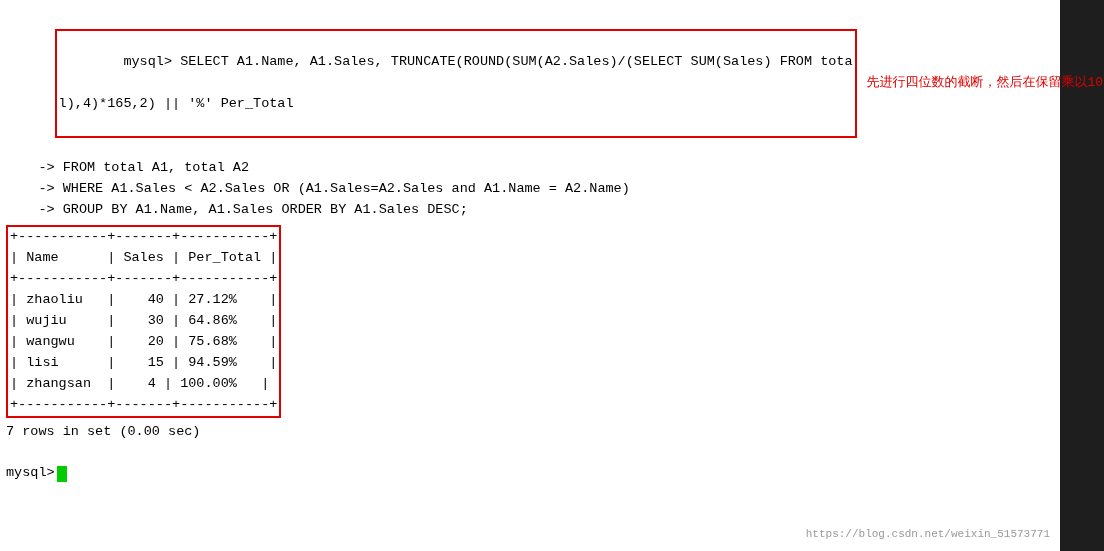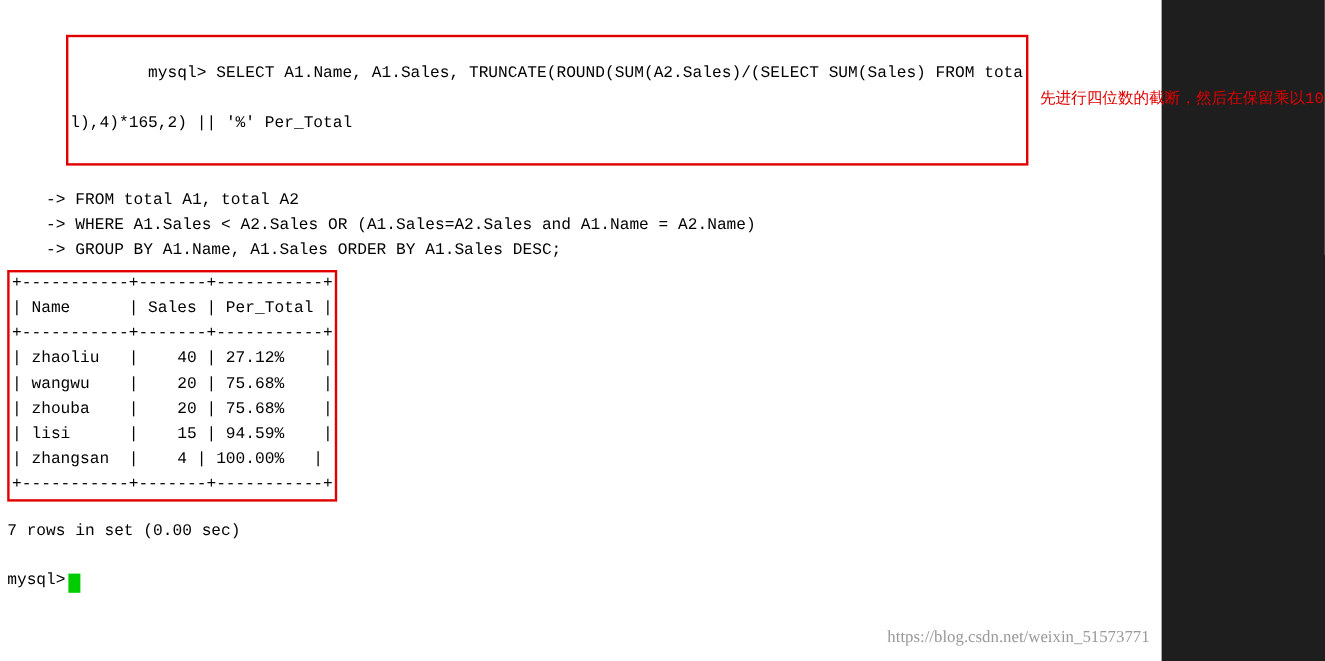--- a/index.html
+++ b/index.html
@@ -9,21 +9,21 @@
       font-family: 'Courier New', Courier, monospace;
       font-size: 14px;
       color: #d4d4d4;
       width: 1104px;
       min-height: 551px;
       overflow: hidden;
     }
 
     .terminal {
       background-color: #ffffff;
-      width: 968px;
+      width: 1060px;
       min-height: 551px;
       padding: 8px 6px;
       color: #000000;
       font-family: 'Courier New', Courier, monospace;
       font-size: 13.5px;
       line-height: 1.55;
       position: relative;
     }
 
     .line {
@@ -40,22 +40,22 @@
       display: block;
       white-space: pre;
       color: #000000;
     }
 
     .footer-url {
       position: absolute;
       bottom: 8px;
       right: 10px;
       color: #999999;
-      font-size: 14px;
-      font-family: Liberation Serif, serif;
+      font-size: 11px;
+      font-family: Liberation Mono, monospace;
     }
 
     .cursor {
       display: inline-block;
       width: 10px;
       height: 16px;
       background-color: #00cc00;
       vertical-align: middle;
       margin-left: 2px;
     }
@@ -100,29 +100,29 @@
   <div class="line">
     <span>    -&gt; GROUP BY A1.Name, A1.Sales ORDER BY A1.Sales DESC;</span>
   </div>
 
   
   <div style="margin-top: 4px; display:inline-block; border: 2px solid #e00000; padding: 0 2px;">
     <span class="table-line">+-----------+-------+-----------+</span>
     <span class="table-line">| Name      | Sales | Per_Total |</span>
     <span class="table-line">+-----------+-------+-----------+</span>
     <span class="table-line">| zhaoliu   |    40 | 27.12%    |</span>
+    <span class="table-line">| wujiu     |    30 | 64.86%    |</span>
     <span class="table-line">| wangwu    |    20 | 75.68%    |</span>
-    <span class="table-line">| zhouba    |    20 | 75.68%    |</span>
     <span class="table-line">| lisi      |    15 | 94.59%    |</span>
     <span class="table-line">| zhangsan  |    4 | 100.00%   |</span>
     <span class="table-line">+-----------+-------+-----------+</span>
   </div>
 
   
-  <div class="line" style="margin-top:16px;">
+  <div class="line" style="margin-top:4px;">
     <span>7 rows in set (0.00 sec)</span>
   </div>
 
   
   <div class="line">&nbsp;</div>
 
   
   <div class="line">
     <span>mysql&gt;</span>
     <span class="cursor"></span>

